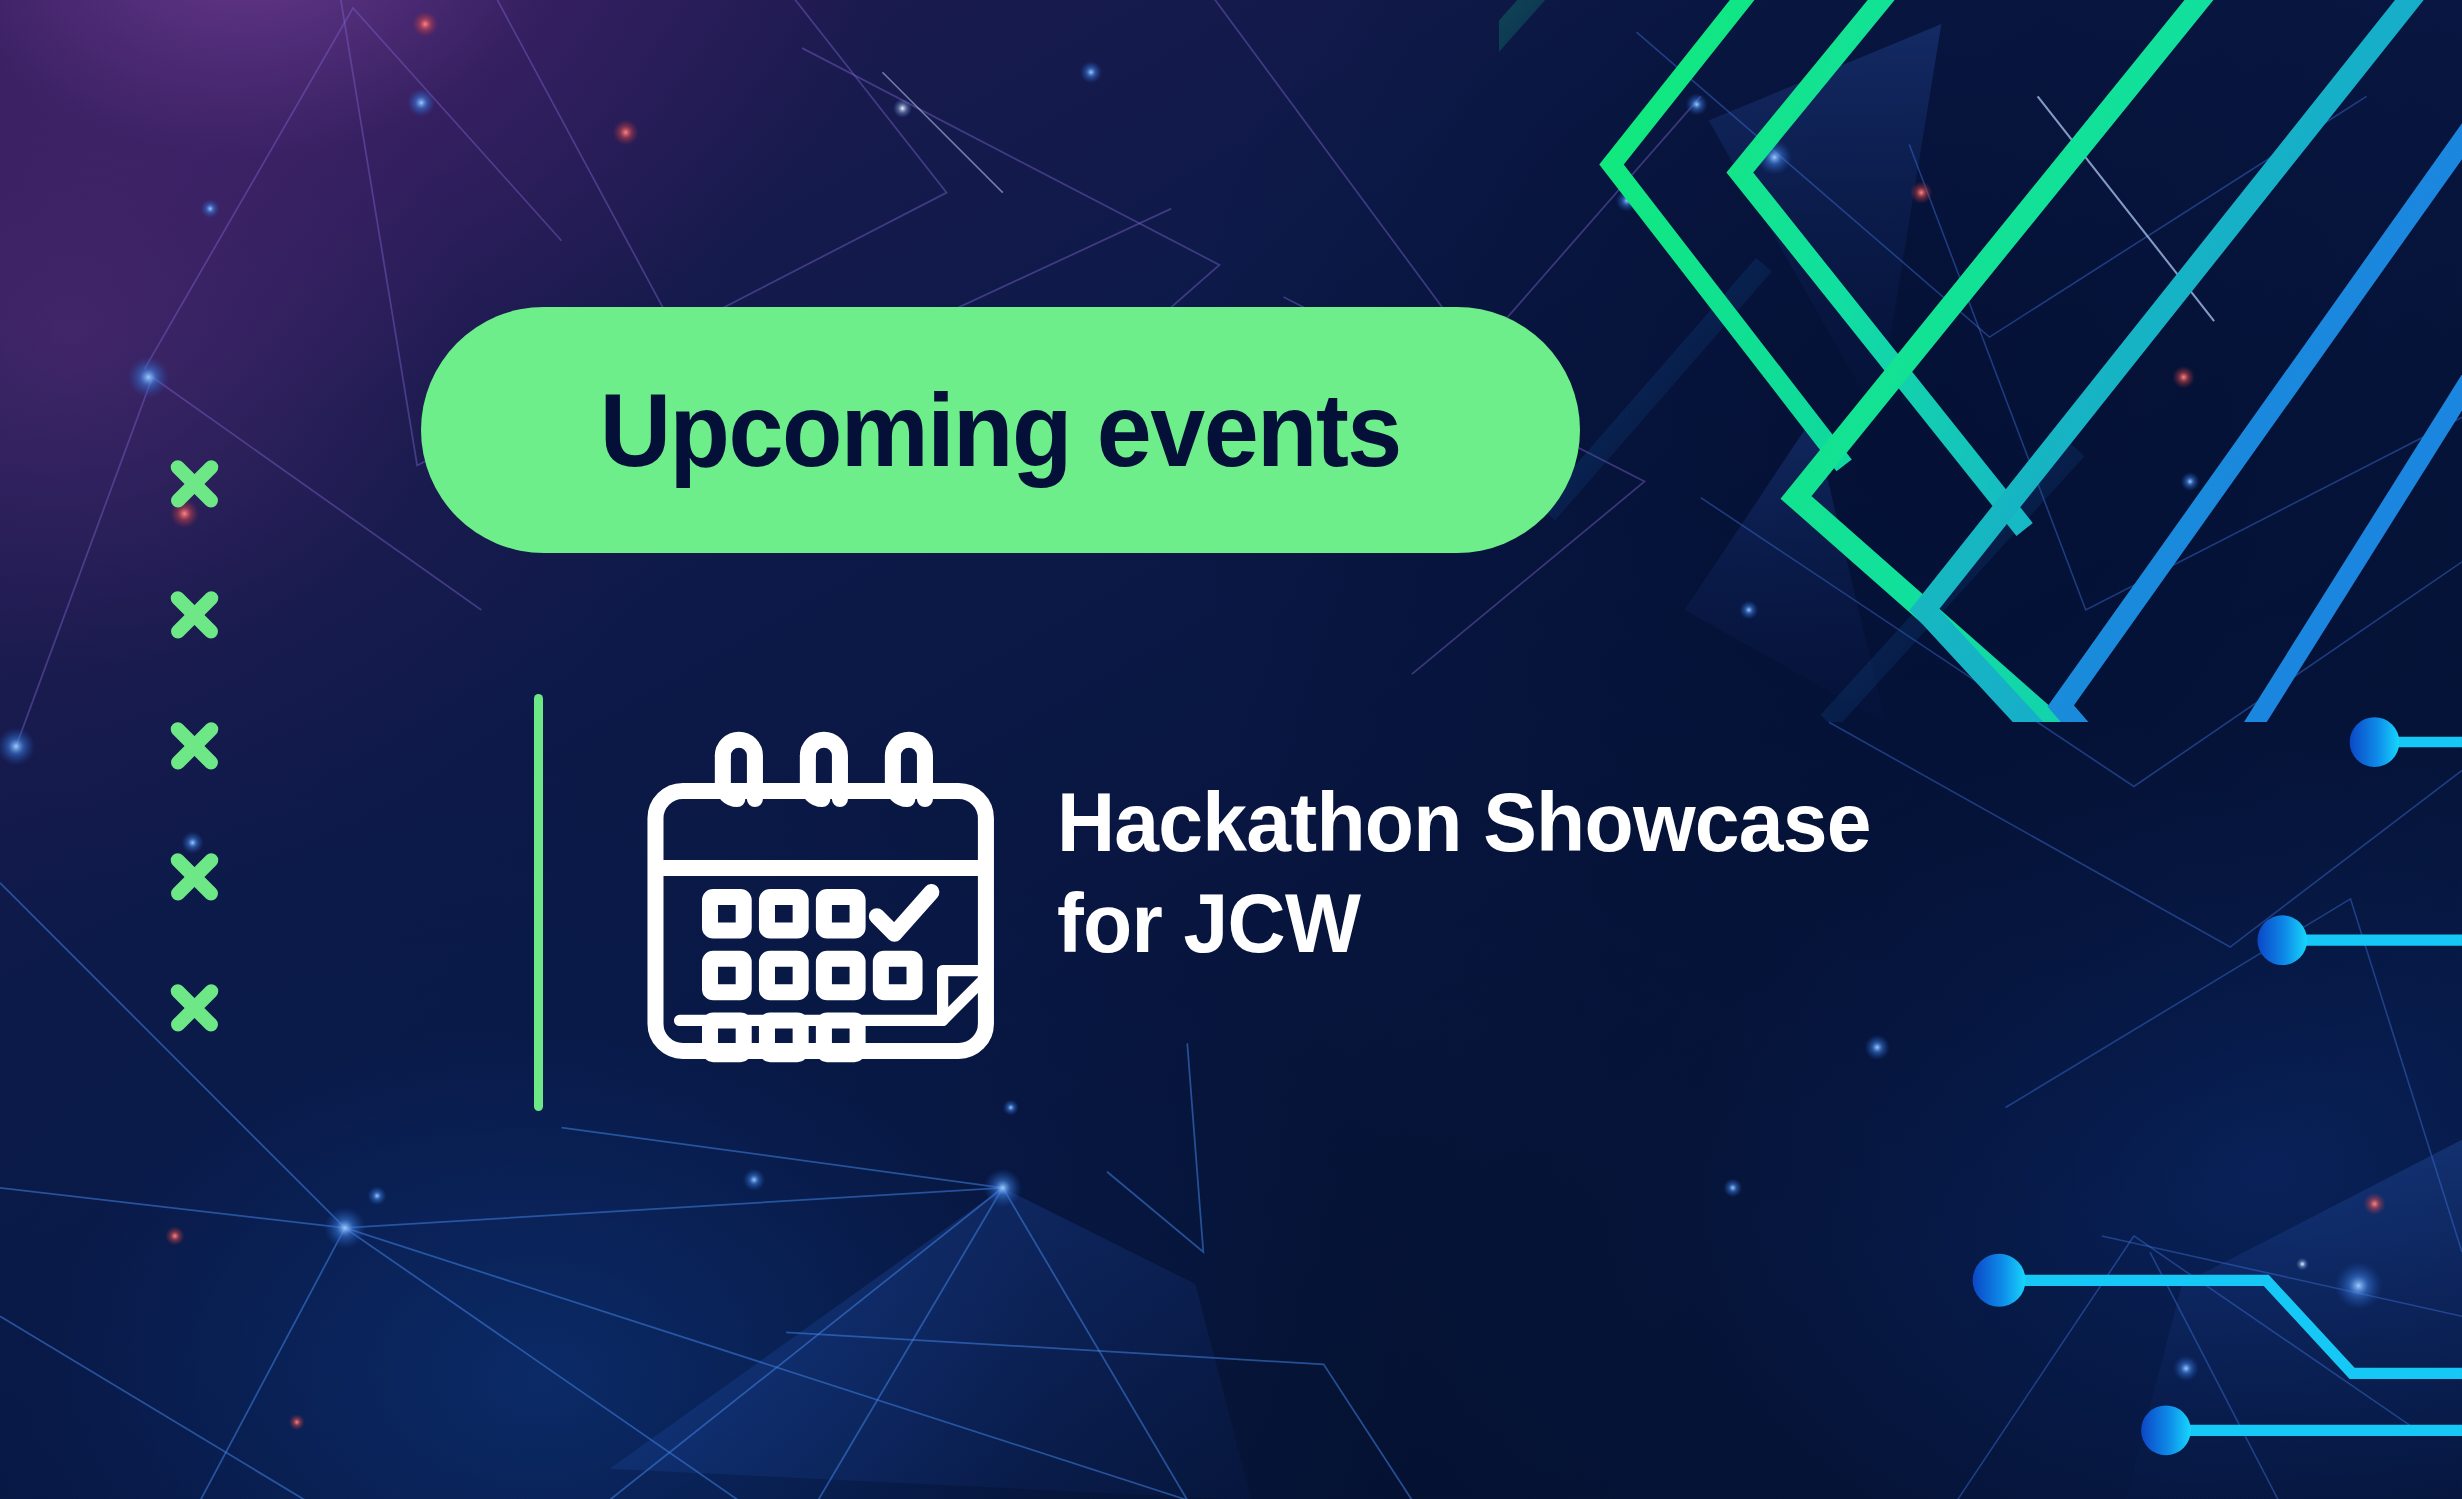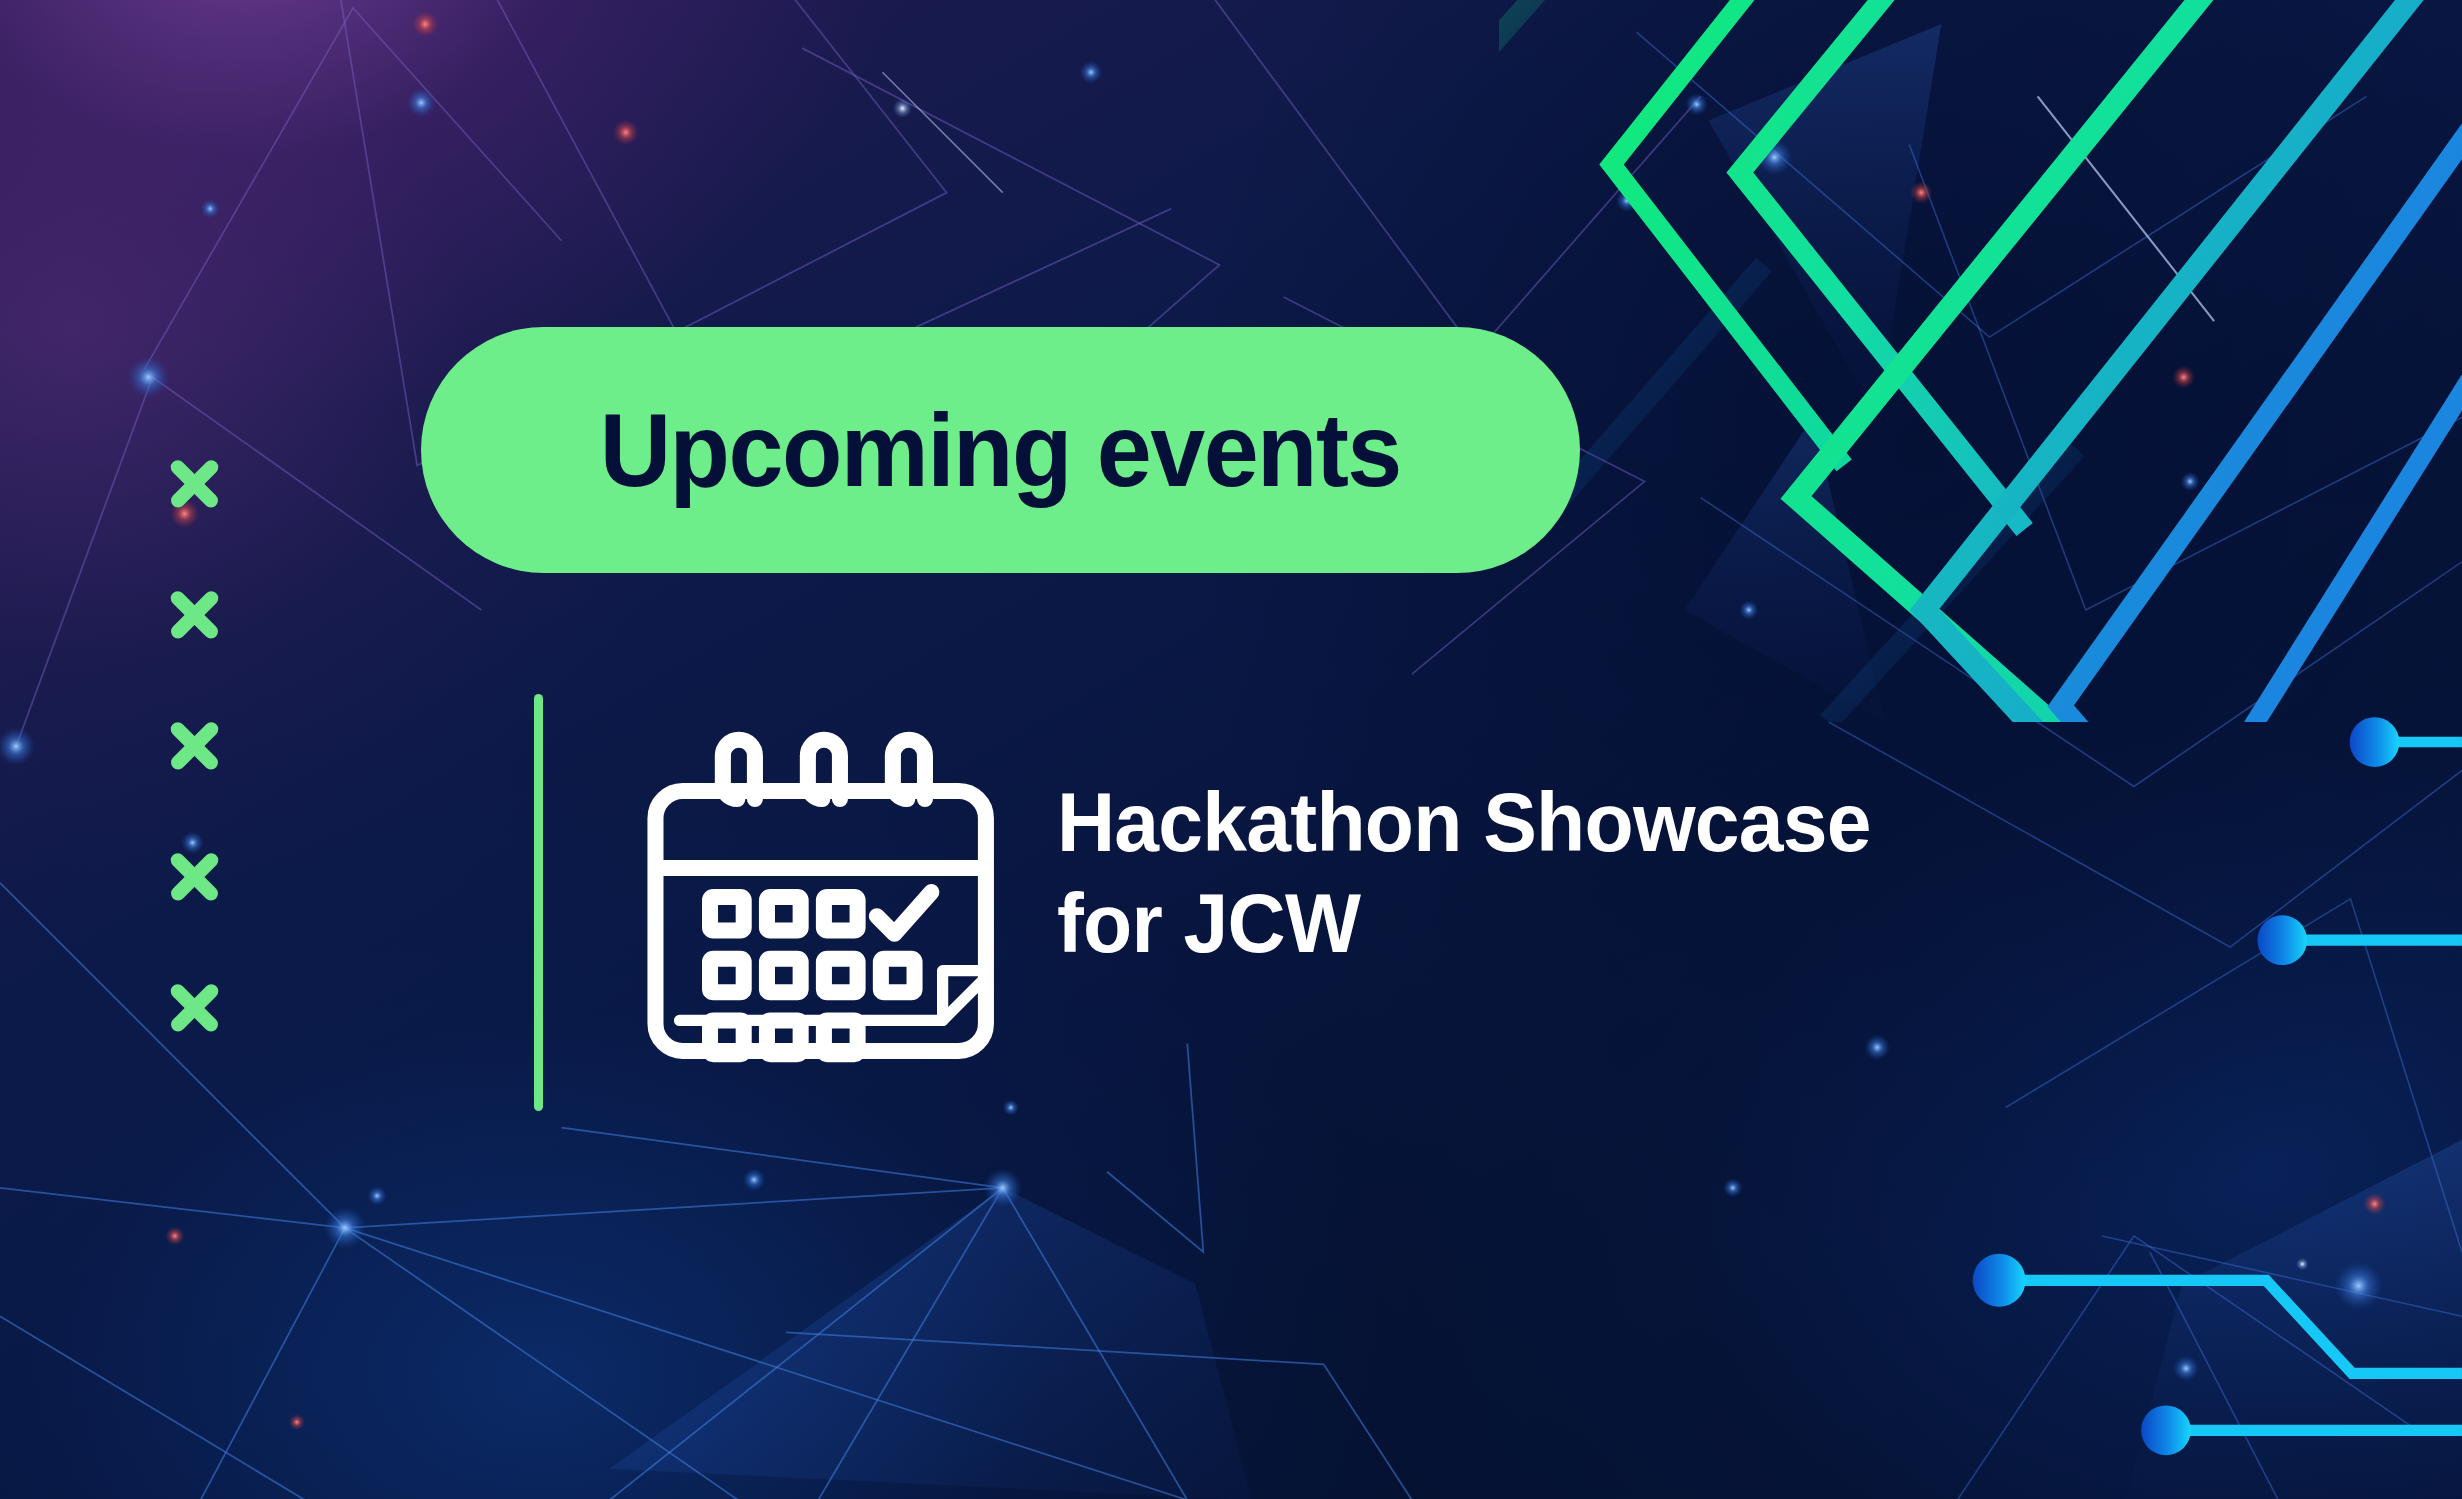--- a/index.html
+++ b/index.html
@@ -92,21 +92,20 @@
     left: 421px;
     top: 307px;
     width: 1159px;
     height: 246px;
     background: #6EED8B;
     border-radius: 124px;
     display: flex;
     align-items: center;
     justify-content: center;
     box-sizing: border-box;
-    margin-top: 20px;
   }
   .badge-label {
     color: #051038;
     font-size: 103px;
     font-weight: bold;
     letter-spacing: -1.6px;
     line-height: 1;
     transform: scaleX(0.96);
     white-space: nowrap;
   }

